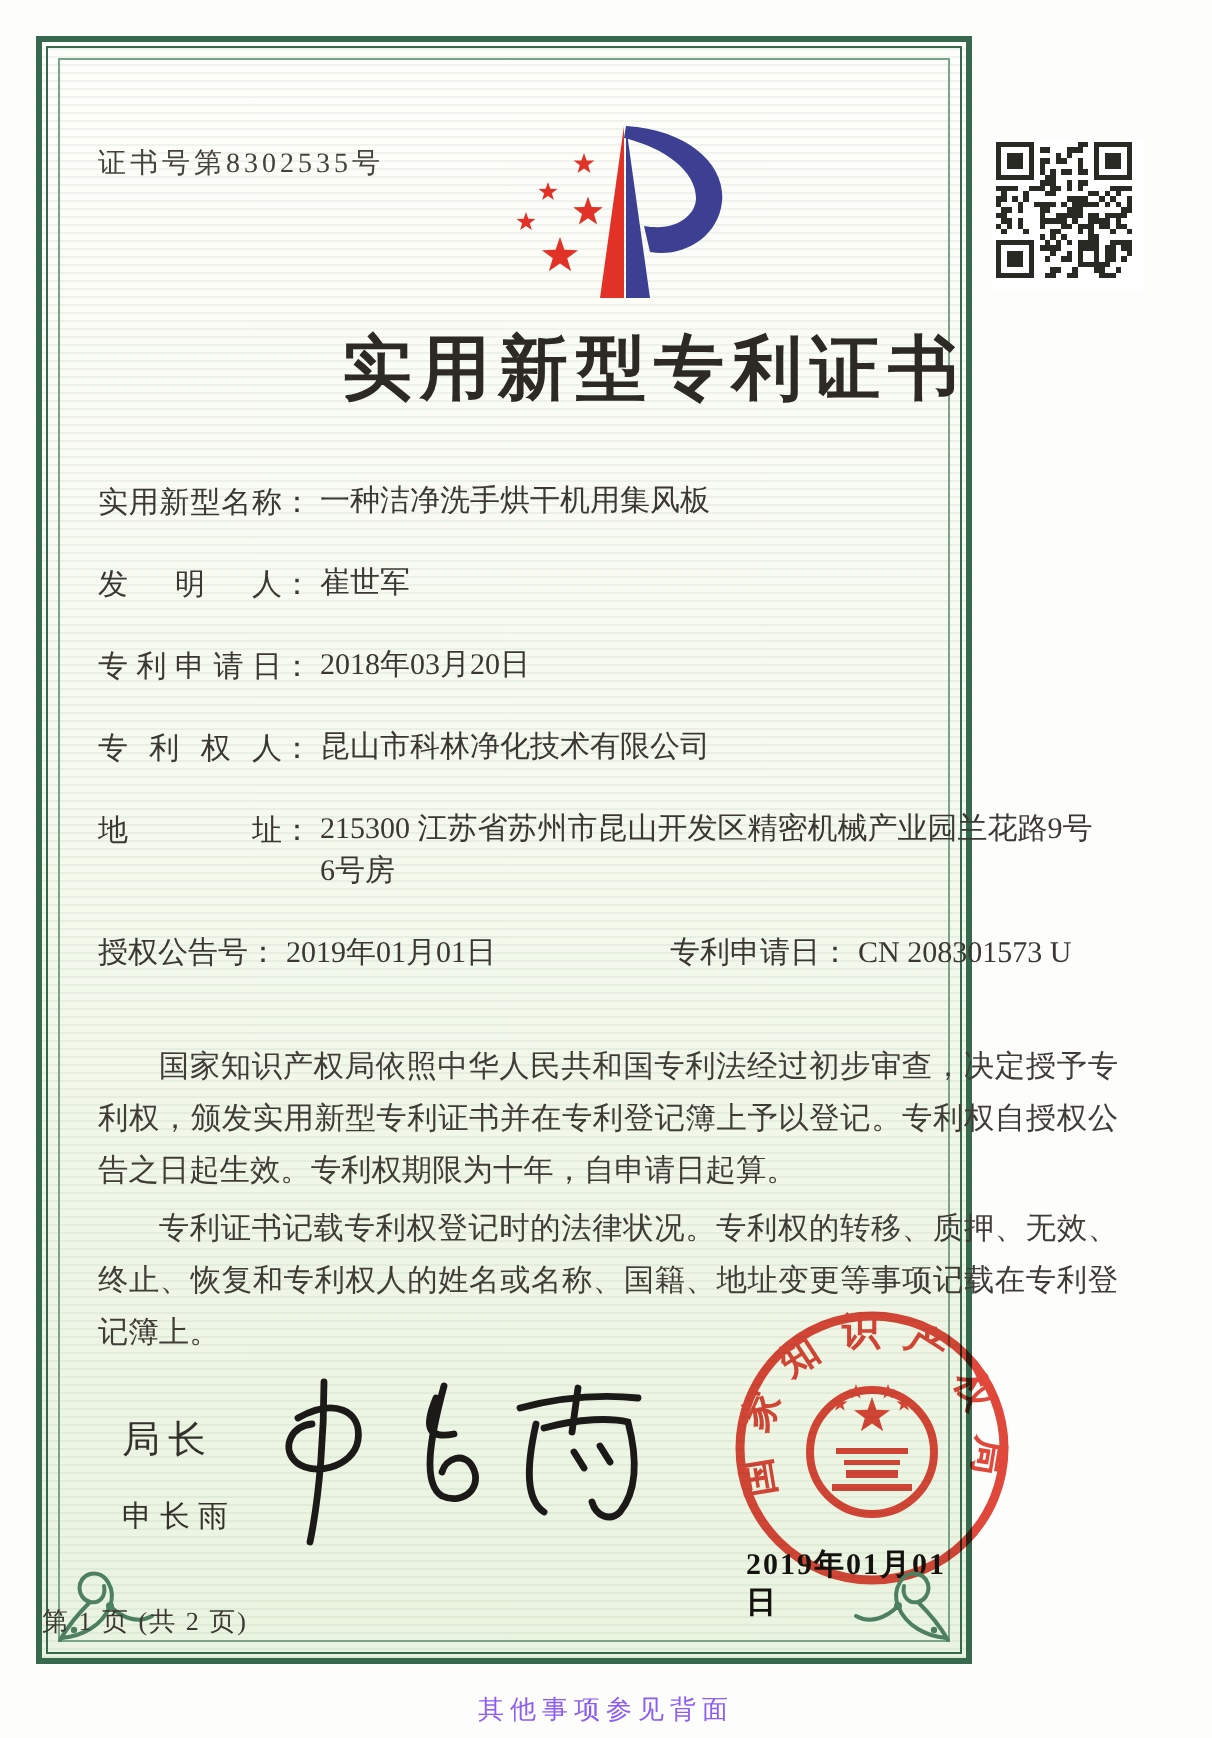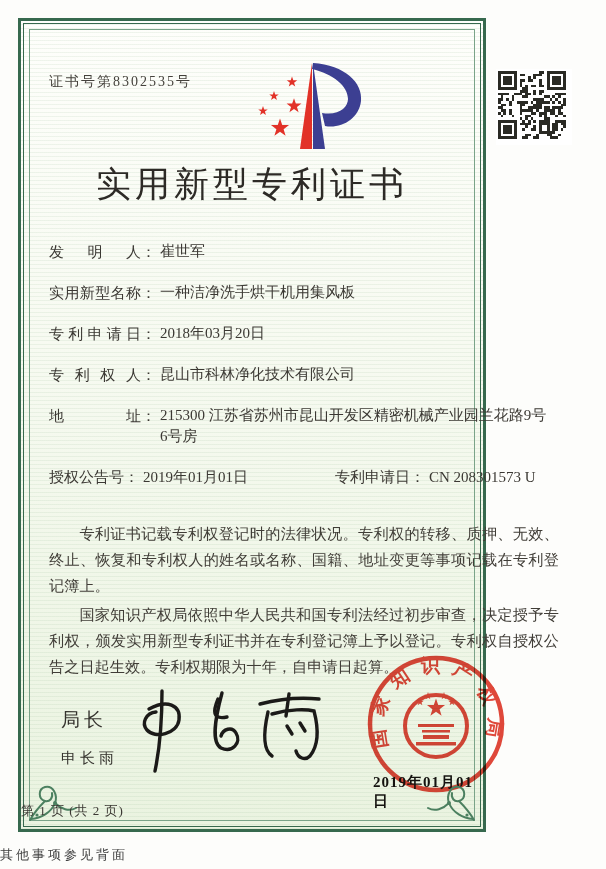--- a/index.html
+++ b/index.html
@@ -23,22 +23,22 @@
   }
   .inner-frame{
     position:absolute;inset:8px;border:1px solid #7aa388;pointer-events:none;
   }
   
   .cert-no{position:absolute;left:28px;top:52px;font-size:14px;letter-spacing:2px;color:#45423c}
   .logo{position:absolute;left:228px;top:34px;width:124px;height:104px}
   .qr{position:absolute;left:475px;top:48px;width:72px;height:72px;background:#fff;padding:2px}
   .qr svg{display:block;width:68px;height:68px}
   .title{
-    position:absolute;left:0;right:0;top:140px;text-align:center;
-    font-size:35px;font-weight:normal;letter-spacing:4px;color:#2d2a26;
+    position:absolute;left:0;right:0;top:140px;text-align:right;
+    font-size:35px;font-weight:bold;letter-spacing:4px;color:#2d2a26;
   }
   
   .fields{position:absolute;left:28px;top:220px;width:512px;font-size:15px;line-height:22px}
   .row{margin-bottom:19px;position:relative}
   .lbl{display:inline-block;width:92px;text-align:justify;text-align-last:justify;vertical-align:top;color:#3b3833}
   .colon{display:inline-block;vertical-align:top;margin-right:4px}
   .val{display:inline-block;width:398px;vertical-align:top;line-height:21px}
   .grant-row{margin-bottom:0}
   .grant-right{position:absolute;left:286px;top:0;white-space:nowrap}
   
@@ -50,21 +50,21 @@
   .signer-name{position:absolute;left:40px;top:728px;font-size:15px;letter-spacing:4px;color:#34322d}
   .signature{position:absolute;left:100px;top:664px;width:225px;height:100px}
   
   .seal{position:absolute;left:335px;top:623px;width:160px;height:160px;opacity:.93;mix-blend-mode:multiply}
   .seal-date{position:absolute;left:352px;top:752px;font-size:15px;font-weight:bold;letter-spacing:1px;color:#14120f}
   
   .page-footer{position:absolute;left:0;right:0;bottom:9px;font-size:13px;letter-spacing:1px;color:#3b3833}
   .flourish{position:absolute;bottom:4px;width:54px;height:54px}
   .flourish.left{left:4px}
   .flourish.right{right:4px;transform:scale(-1,1)}
-  .back-note{position:absolute;left:0;right:0;top:846px;text-align:left;font-size:13px;letter-spacing:3px;color:#404040}
+  .back-note{position:absolute;left:0;right:0;top:846px;text-align:center;font-size:13px;letter-spacing:3px;color:#8b5cf6}
 </style>
 </head>
 <body>
 
 <div class="cert">
   <div class="inner-frame"></div>
 
   <div class="cert-no">证书号第8302535号</div>
 
   <div class="logo">
@@ -89,43 +89,43 @@
   <div class="qr">
     <svg id="qr" viewBox="0 0 25 25" shape-rendering="crispEdges">
         <path d="M0,0h7v7h-7z M1,1h5v5h-5z M2,2h3v3h-3zM18,0h7v7h-7z M19,1h5v5h-5z M20,2h3v3h-3zM0,18h7v7h-7z M1,19h5v5h-5z M2,20h3v3h-3zM15,0h1v1h-1zM16,0h1v1h-1zM8,1h1v1h-1zM9,1h1v1h-1zM13,1h1v1h-1zM14,1h1v1h-1zM15,1h1v1h-1zM11,2h1v1h-1zM13,2h1v1h-1zM8,3h1v1h-1zM9,3h1v1h-1zM11,3h1v1h-1zM12,3h1v1h-1zM15,3h1v1h-1zM8,4h1v1h-1zM15,4h1v1h-1zM8,5h1v1h-1zM10,5h1v1h-1zM12,5h1v1h-1zM13,5h1v1h-1zM15,5h1v1h-1zM16,5h1v1h-1zM9,6h1v1h-1zM10,6h1v1h-1zM8,7h1v1h-1zM9,7h1v1h-1zM10,7h1v1h-1zM13,7h1v1h-1zM15,7h1v1h-1zM16,7h1v1h-1zM0,8h1v1h-1zM1,8h1v1h-1zM2,8h1v1h-1zM3,8h1v1h-1zM6,8h1v1h-1zM7,8h1v1h-1zM8,8h1v1h-1zM10,8h1v1h-1zM11,8h1v1h-1zM13,8h1v1h-1zM15,8h1v1h-1zM21,8h1v1h-1zM22,8h1v1h-1zM23,8h1v1h-1zM24,8h1v1h-1zM1,9h1v1h-1zM5,9h1v1h-1zM9,9h1v1h-1zM10,9h1v1h-1zM17,9h1v1h-1zM18,9h1v1h-1zM20,9h1v1h-1zM22,9h1v1h-1zM0,10h1v1h-1zM1,10h1v1h-1zM3,10h1v1h-1zM5,10h1v1h-1zM13,10h1v1h-1zM14,10h1v1h-1zM15,10h1v1h-1zM16,10h1v1h-1zM19,10h1v1h-1zM21,10h1v1h-1zM24,10h1v1h-1zM0,11h1v1h-1zM4,11h1v1h-1zM7,11h1v1h-1zM8,11h1v1h-1zM9,11h1v1h-1zM10,11h1v1h-1zM12,11h1v1h-1zM14,11h1v1h-1zM15,11h1v1h-1zM16,11h1v1h-1zM17,11h1v1h-1zM18,11h1v1h-1zM20,11h1v1h-1zM22,11h1v1h-1zM24,11h1v1h-1zM1,12h1v1h-1zM2,12h1v1h-1zM4,12h1v1h-1zM8,12h1v1h-1zM9,12h1v1h-1zM13,12h1v1h-1zM14,12h1v1h-1zM15,12h1v1h-1zM23,12h1v1h-1zM24,12h1v1h-1zM0,13h1v1h-1zM1,13h1v1h-1zM8,13h1v1h-1zM11,13h1v1h-1zM12,13h1v1h-1zM13,13h1v1h-1zM14,13h1v1h-1zM15,13h1v1h-1zM17,13h1v1h-1zM18,13h1v1h-1zM20,13h1v1h-1zM21,13h1v1h-1zM22,13h1v1h-1zM23,13h1v1h-1zM1,14h1v1h-1zM2,14h1v1h-1zM4,14h1v1h-1zM8,14h1v1h-1zM9,14h1v1h-1zM10,14h1v1h-1zM11,14h1v1h-1zM12,14h1v1h-1zM14,14h1v1h-1zM17,14h1v1h-1zM18,14h1v1h-1zM19,14h1v1h-1zM20,14h1v1h-1zM22,14h1v1h-1zM0,15h1v1h-1zM2,15h1v1h-1zM4,15h1v1h-1zM8,15h1v1h-1zM12,15h1v1h-1zM13,15h1v1h-1zM15,15h1v1h-1zM16,15h1v1h-1zM17,15h1v1h-1zM19,15h1v1h-1zM20,15h1v1h-1zM22,15h1v1h-1zM23,15h1v1h-1zM1,16h1v1h-1zM5,16h1v1h-1zM10,16h1v1h-1zM11,16h1v1h-1zM15,16h1v1h-1zM17,16h1v1h-1zM21,16h1v1h-1zM24,16h1v1h-1zM8,17h1v1h-1zM10,17h1v1h-1zM12,17h1v1h-1zM17,17h1v1h-1zM18,17h1v1h-1zM9,18h1v1h-1zM11,18h1v1h-1zM13,18h1v1h-1zM15,18h1v1h-1zM16,18h1v1h-1zM17,18h1v1h-1zM18,18h1v1h-1zM21,18h1v1h-1zM22,18h1v1h-1zM23,18h1v1h-1zM24,18h1v1h-1zM8,19h1v1h-1zM9,19h1v1h-1zM10,19h1v1h-1zM11,19h1v1h-1zM15,19h1v1h-1zM16,19h1v1h-1zM17,19h1v1h-1zM18,19h1v1h-1zM20,19h1v1h-1zM21,19h1v1h-1zM23,19h1v1h-1zM24,19h1v1h-1zM10,20h1v1h-1zM13,20h1v1h-1zM15,20h1v1h-1zM18,20h1v1h-1zM20,20h1v1h-1zM21,20h1v1h-1zM24,20h1v1h-1zM9,21h1v1h-1zM12,21h1v1h-1zM13,21h1v1h-1zM15,21h1v1h-1zM18,21h1v1h-1zM20,21h1v1h-1zM21,21h1v1h-1zM23,21h1v1h-1zM15,22h1v1h-1zM16,22h1v1h-1zM17,22h1v1h-1zM18,22h1v1h-1zM19,22h1v1h-1zM20,22h1v1h-1zM10,23h1v1h-1zM11,23h1v1h-1zM14,23h1v1h-1zM18,23h1v1h-1zM19,23h1v1h-1zM22,23h1v1h-1zM9,24h1v1h-1zM10,24h1v1h-1zM13,24h1v1h-1zM14,24h1v1h-1zM19,24h1v1h-1zM20,24h1v1h-1zM21,24h1v1h-1z" fill="#2a2a24" fill-rule="evenodd"></path>
       </svg>
   </div>
 
   <div class="title">实用新型专利证书</div>
 
   <div class="fields">
     <div class="row">
-      <span class="lbl">发明人</span><span class="colon">：</span><span class="val">崔世军</span>
+      <span class="lbl">实用新型名称</span><span class="colon">：</span><span class="val">一种洁净洗手烘干机用集风板</span>
     </div>
     <div class="row">
-      <span class="lbl">实用新型名称</span><span class="colon">：</span><span class="val">一种洁净洗手烘干机用集风板</span>
+      <span class="lbl">发明人</span><span class="colon">：</span><span class="val">崔世军</span>
     </div>
     <div class="row">
       <span class="lbl">专利申请日</span><span class="colon">：</span><span class="val">2018年03月20日</span>
     </div>
     <div class="row">
       <span class="lbl">专利权人</span><span class="colon">：</span><span class="val">昆山市科林净化技术有限公司</span>
     </div>
     <div class="row">
       <span class="lbl">地址</span><span class="colon">：</span><span class="val" style="width:392px">215300 江苏省苏州市昆山开发区精密机械产业园兰花路9号6号房</span>
     </div>
     <div class="row grant-row">
       <span>授权公告号</span><span class="colon">：</span><span>2019年01月01日</span>
       <span class="grant-right"><span>专利申请日</span><span class="colon">：</span><span>CN 208301573 U</span></span>
     </div>
   </div>
 
   <div class="paras">
+    <p>国家知识产权局依照中华人民共和国专利法经过初步审查，决定授予专利权，颁发实用新型专利证书并在专利登记簿上予以登记。专利权自授权公告之日起生效。专利权期限为十年，自申请日起算。</p>
     <p>专利证书记载专利权登记时的法律状况。专利权的转移、质押、无效、终止、恢复和专利权人的姓名或名称、国籍、地址变更等事项记载在专利登记簿上。</p>
-    <p>国家知识产权局依照中华人民共和国专利法经过初步审查，决定授予专利权，颁发实用新型专利证书并在专利登记簿上予以登记。专利权自授权公告之日起生效。专利权期限为十年，自申请日起算。</p>
   </div>
 
   <div class="signer-title">局长</div>
   <div class="signer-name">申长雨</div>
   <div class="signature">
     <svg viewBox="0 0 225 95" width="225" height="95" fill="none" stroke="#1b1a18" stroke-width="3.4" stroke-linecap="round">
       <path d="M28,24 C46,14 60,20 58,35 C56,49 34,54 26,45 C20,38 25,28 35,27"></path>
       <path d="M41,6 C41,30 39,62 34,86"></path>
       <path d="M97,14 C92,26 91,35 106,32"></path>
       <path d="M101,8 C94,34 90,57 100,63 C111,68 121,58 115,48 C111,41 102,44 100,51"></path>

